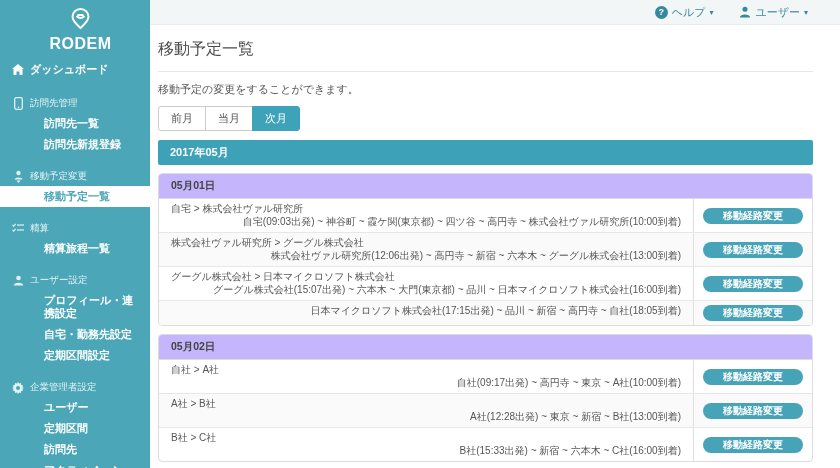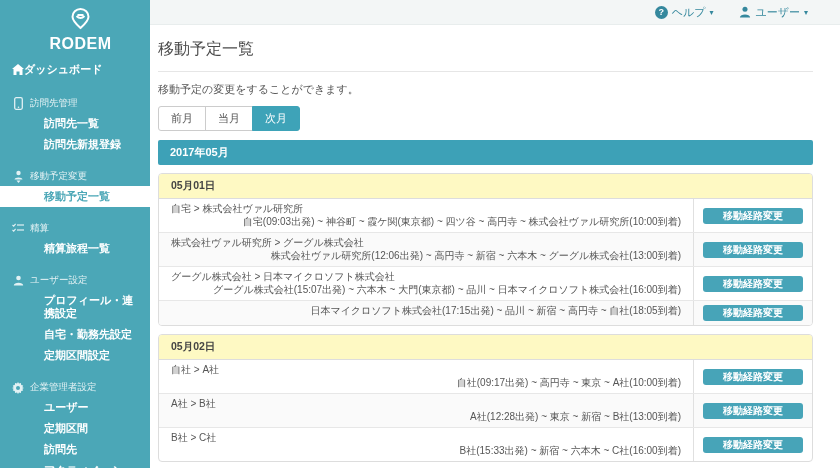--- a/index.html
+++ b/index.html
@@ -4,21 +4,21 @@
 <style>
   * { margin:0; padding:0; box-sizing:border-box; }
   html,body { width:840px; height:468px; overflow:hidden;
     font-family:"Liberation Sans","DejaVu Sans",sans-serif; background:#fff; }
 
   
   .sidebar { position:absolute; left:0; top:0; width:150px; height:468px;
     background:#4BA7B7; color:#fff; overflow:hidden; }
   .logo { display:flex; align-items:center; gap:5px; padding:8px 0 2px 11px;flex-direction:column; }
   .logo-text { font-size:16px; font-weight:bold; letter-spacing:.5px; color:#fff; }
-  .nav-top-item { display:flex; align-items:center; gap:0; padding:7px 12px 5px 12px;
+  .nav-top-item { display:flex; align-items:center; gap:6px; padding:7px 12px 5px 12px;
     font-size:11px; font-weight:bold; color:#fff; cursor:pointer; }
   .nav-section { margin-top:12px; }
   .nav-section-head { display:flex; align-items:center; gap:6px; padding:3px 12px;
     font-size:9.5px; color:rgba(255,255,255,.85); cursor:pointer; }
   .nav-item { padding:4px 8px 4px 44px; font-size:11px; font-weight:bold;
     color:#fff; cursor:pointer; line-height:13px; }
   .nav-item.active { background:#fff; color:#4BA7B7; }
   .s-icon { width:12px; height:12px; flex:0 0 12px; display:inline-flex;
     align-items:center; justify-content:center; }
 
@@ -47,31 +47,31 @@
   .month-tab:first-child { border-radius:3px 0 0 3px; }
   .month-tab:last-child { border-radius:0 3px 3px 0; }
   .month-tab.active { background:#3EA3B8; border-color:#3EA3B8; color:#fff; }
 
   .month-banner { background:#3DA1B7; color:#fff; font-size:11px; font-weight:bold;
     padding:5px 12px; border-radius:2px; margin-bottom:8px; }
 
   .day-panel { border:1px solid #DDD; border-radius:4px; margin-bottom:8px;
     overflow:hidden; background:#fff; }
   .day-head { padding:5px 12px; font-size:10.5px; font-weight:bold; color:#444;
-    border-bottom:1px solid #DDD; background:#fef9c3; }
+    border-bottom:1px solid #DDD; background:#c4b5fd; }
   .trip-row { display:flex; align-items:stretch; border-bottom:1px solid #E7E7E7; }
   .trip-row:last-child { border-bottom:none; }
   .trip-row:nth-child(odd) { background:#FAFAFA; }
   .trip-info { flex:1; padding:3px 12px 4px 12px; border-right:1px solid #E0E0E0; }
   .trip-title { font-size:10px; color:#555; line-height:13px; }
   .trip-route { font-size:10px; color:#555; line-height:13px;text-align:right; }
   .trip-action { width:118px; display:flex; align-items:center;
     justify-content:center; padding:4px 9px; }
   .route-btn { width:100%; background:#47A4B8; color:#fff; border:none;
-    border-radius:3px; font-size:10px; font-weight:bold; padding:1px 0;
+    border-radius:10px; font-size:10px; font-weight:bold; padding:1px 0;
     cursor:pointer; font-family:inherit; }
 </style>
 </head>
 <body>
 
 <div class="sidebar">
   <div class="logo">
     <span class="s-icon" style="width:19px;height:22px;flex-basis:19px">
       <svg width="19" height="22" viewBox="0 0 19 22">
           <path d="M9.5 1 C5 1 1.5 4.4 1.5 8.7 C1.5 12 4.5 15.5 9.5 20 C14.5 15.5 17.5 12 17.5 8.7 C17.5 4.4 14 1 9.5 1 Z" fill="none" stroke="#fff" stroke-width="2"></path>

